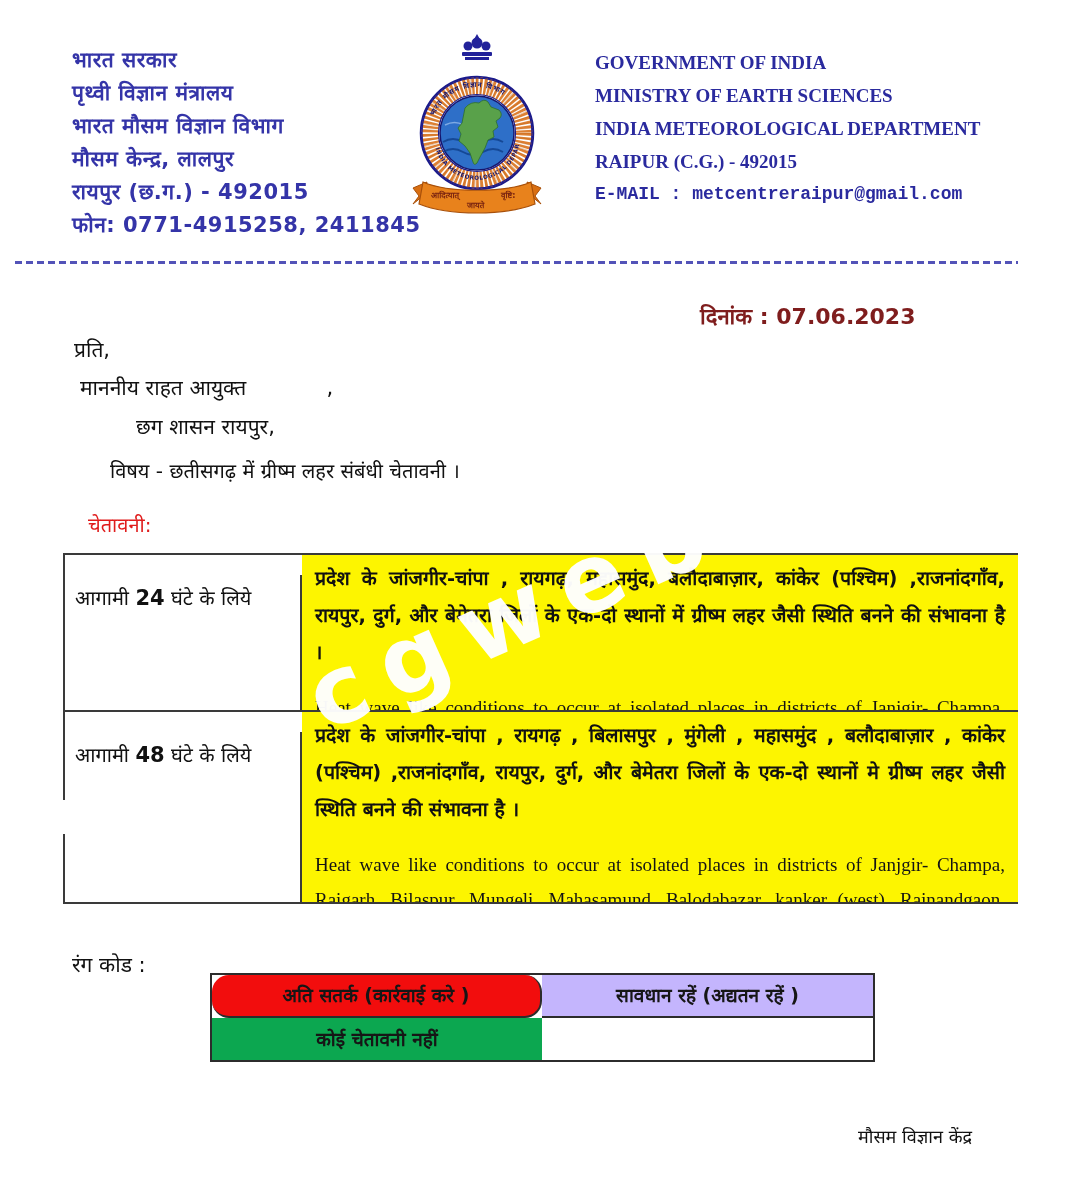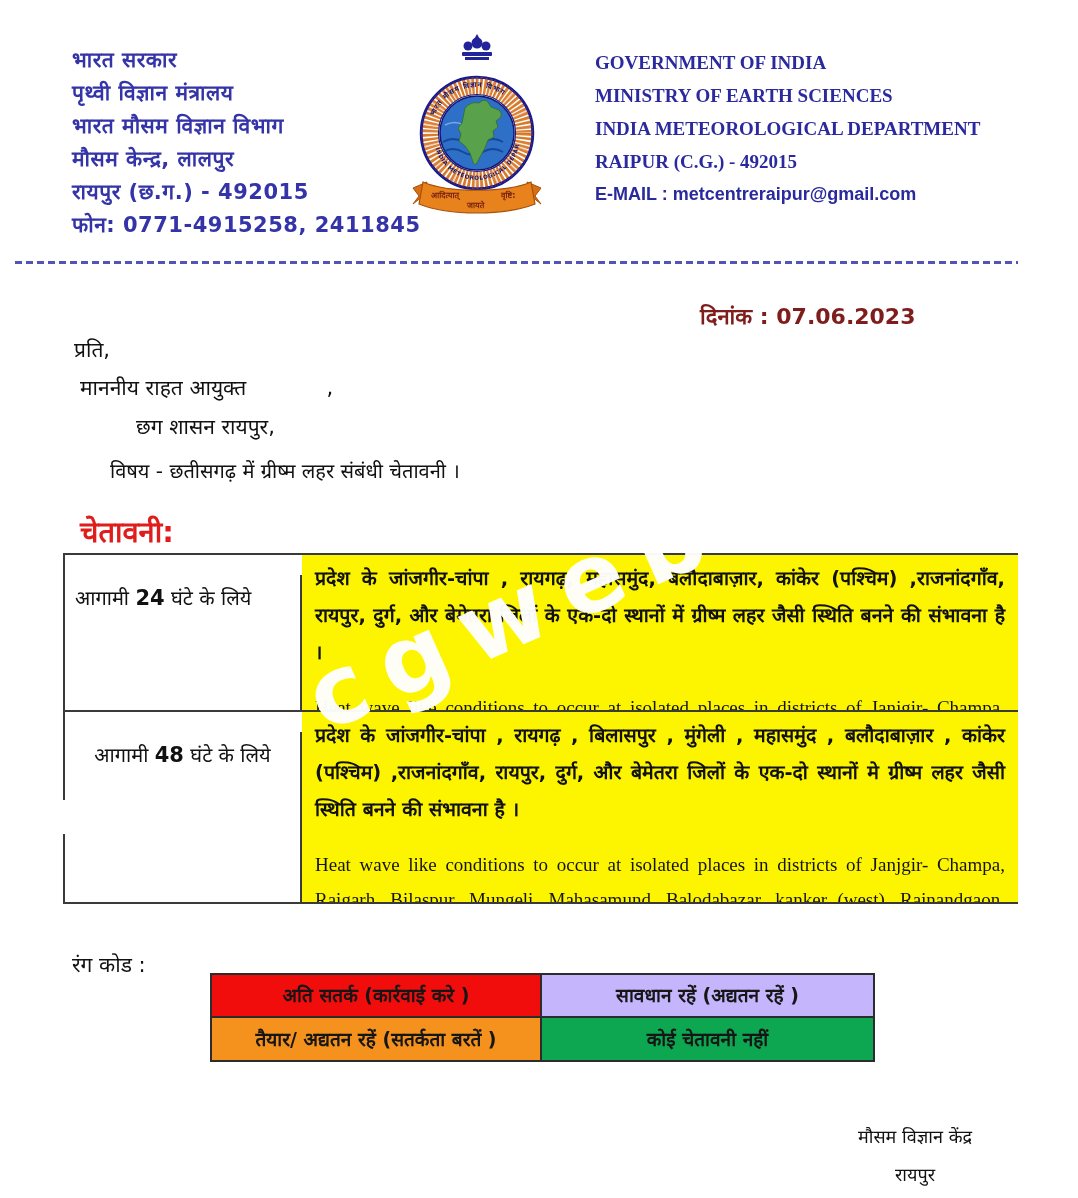--- a/index.html
+++ b/index.html
@@ -16,42 +16,42 @@
     position:absolute;left:72px;top:44px;
     color:#3434a8;font-weight:bold;font-size:21px;line-height:33px;
     letter-spacing:.5px;white-space:nowrap;
   }
   .lh-eng{
     position:absolute;left:595px;top:46px;
     color:#2a2a9e;font-weight:bold;font-size:19px;line-height:33px;
     font-family:"Liberation Serif","DejaVu Serif",serif;
     white-space:nowrap;
   }
-  .lh-eng .email{font-family:Liberation Sans, sans-serif;font-size:18px;}
+  .lh-eng .email{font-family:Liberation Mono, monospace;font-size:18px;}
   .logo-wrap{position:absolute;left:393px;top:30px;width:168px;height:200px;}
   .divider{
     position:absolute;left:15px;top:261px;width:1048px;height:3px;
     background:repeating-linear-gradient(90deg,#5353b8 0 7px,transparent 7px 11px);
   }
   
   .date-line{position:absolute;left:700px;top:300px;font-size:22px;font-weight:bold;color:#7f1d1d;}
   .to-label{position:absolute;left:74px;top:335px;font-size:21px;}
   .to-line1{position:absolute;left:80px;top:373px;font-size:21px;white-space:pre;}
   .to-line2{position:absolute;left:136px;top:412px;font-size:21px;}
   .subject{position:absolute;left:110px;top:457px;font-size:20px;}
-  .warn-head{position:absolute;left:80px;top:511px;font-size:29px;font-weight:bold;color:#e01d1d;}
+  .warn-head{position:absolute;left:88px;top:511px;font-size:20px;font-weight:normal;color:#e01d1d;}
   
   .warn-table{
     position:absolute;left:63px;top:553px;width:957px;height:351px;
     border:2px solid #3a3a3a;box-sizing:border-box;
     display:grid;grid-template-columns:237px 1fr;grid-template-rows:157px 1fr;
   }
   .warn-cell{box-sizing:border-box;overflow:hidden;}
   .wc-left{border-right:2px solid #3a3a3a;border-bottom:2px solid #3a3a3a;padding:9px 10px;font-size:20px;background:#fff;margin-top:20px;}
-  .wc-left.last{border-bottom:none;text-align:center;}
+  .wc-left.last{border-bottom:none;}
   .wc-left b{font-family:"DejaVu Sans",sans-serif;font-size:21px;}
   .wc-right{background:#fdf500;border-bottom:2px solid #3a3a3a;padding:5px 13px 0 13px;}
   .wc-right.last{border-bottom:none;}
   .hi-par{font-size:19.5px;font-weight:bold;line-height:37px;text-align:justify;color:#111;margin:0;}
   .en-par{font-family:"Liberation Serif","DejaVu Serif",serif;font-size:19px;line-height:35px;text-align:justify;color:#141414;margin:19px 0 0 0;}
   
   .watermark{
     position:absolute;left:275px;top:512px;width:480px;height:200px;
     display:flex;align-items:center;justify-content:center;
     transform:rotate(-24deg);
@@ -64,21 +64,21 @@
   .cc-label{position:absolute;left:72px;top:950px;font-size:21px;}
   .cc-table{
     position:absolute;left:210px;top:973px;width:665px;height:89px;
     border:2px solid #2c2c2c;box-sizing:border-box;
     display:grid;grid-template-columns:330px 1fr;grid-template-rows:1fr 1fr;
   }
   .cc-cell{
     display:flex;align-items:center;justify-content:center;
     font-size:19px;font-weight:bold;color:#161616;box-sizing:border-box;
   }
-  .cc-cell.bd-r{border-right:2px solid #2c2c2c;}
+  .cc-cell.bd-r{border-right:2px solid #2c2c2c;border-radius:17px;}
   .cc-cell.bd-b{border-bottom:2px solid #2c2c2c;}
   
   .footer{position:absolute;left:790px;top:1118px;width:250px;text-align:center;font-size:18px;line-height:38px;}
 </style>
 </head>
 <body>
 
 <div class="page">
 
   <div class="lh-hindi">
@@ -171,22 +171,20 @@
     </div>
   </div>
 
   <div class="watermark">cgweb</div>
   <div class="wm-blob"></div>
 
   <div class="cc-label">रंग कोड :</div>
   <div class="cc-table">
     <div class="cc-cell bd-r bd-b" style="background: rgb(242, 13, 13);">अति सतर्क (कार्रवाई करे )</div>
     <div class="cc-cell bd-b" style="background: #c4b5fd;">सावधान रहें (अद्यतन रहें )</div>
-    <div class="cc-cell bd-r" style="background: rgb(245, 146, 29);">तैयार/ अद्यतन रहें (सतर्कता बरतें )</div>
     <div class="cc-cell" style="background: rgb(12, 167, 80);">कोई चेतावनी नहीं</div>
   </div>
 
   <div class="footer">
     <div>मौसम विज्ञान केंद्र</div>
-    <div>रायपुर</div>
   </div>
 
 </div>
 
 </body></html>

